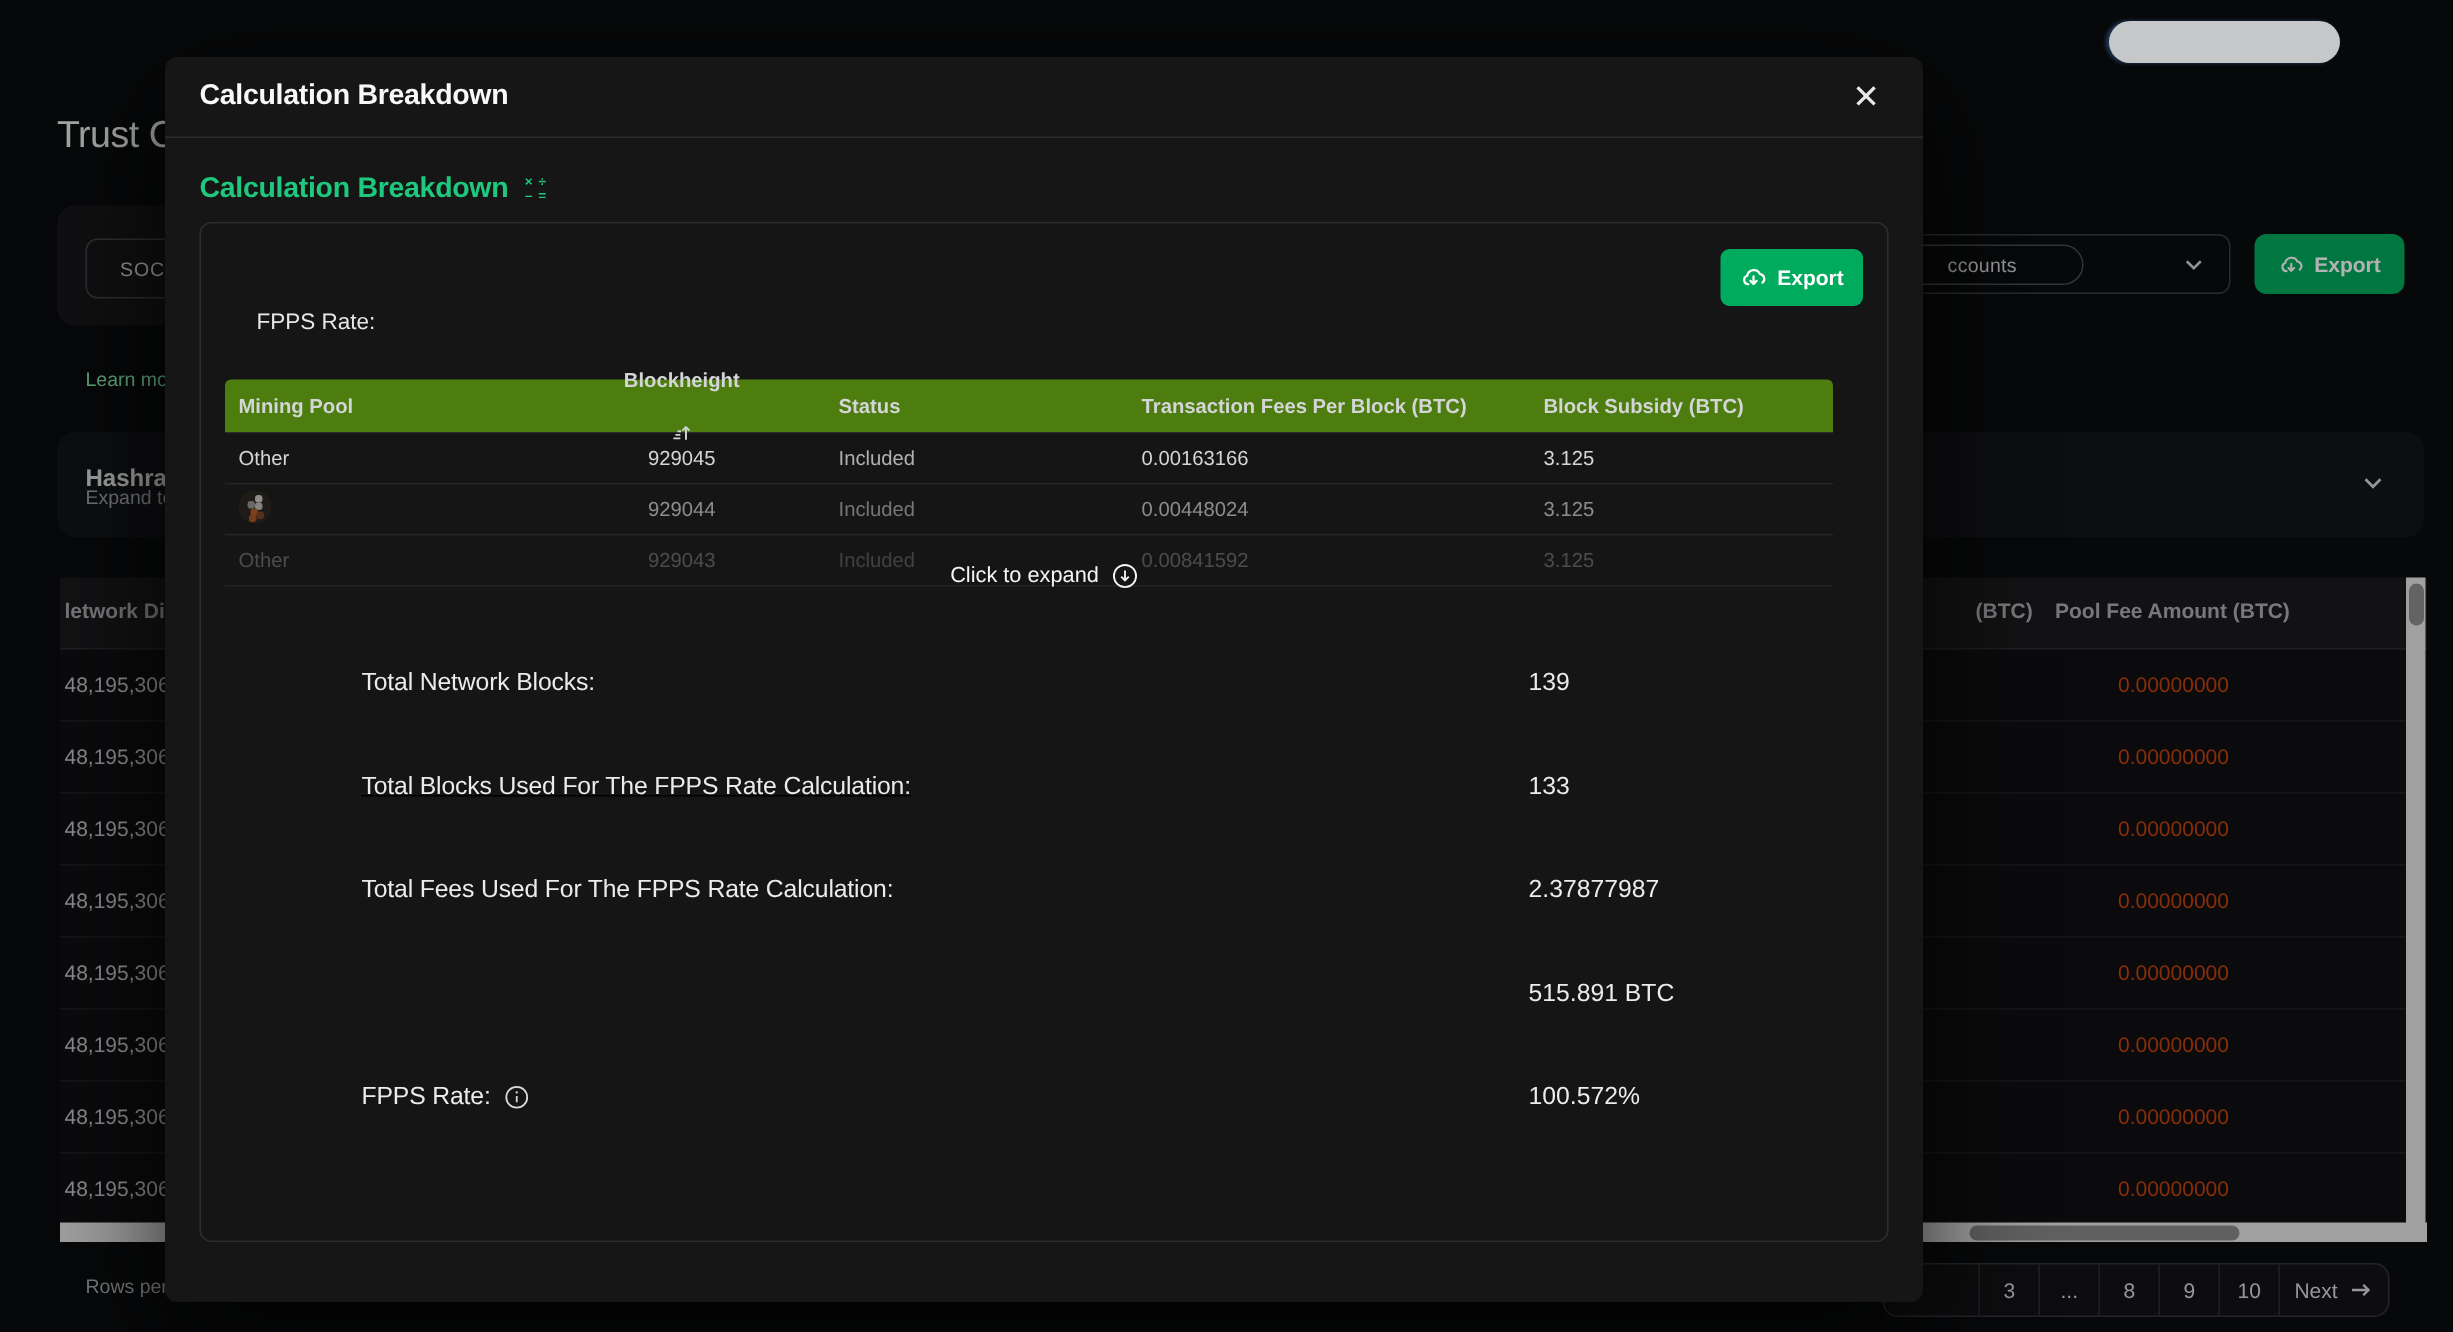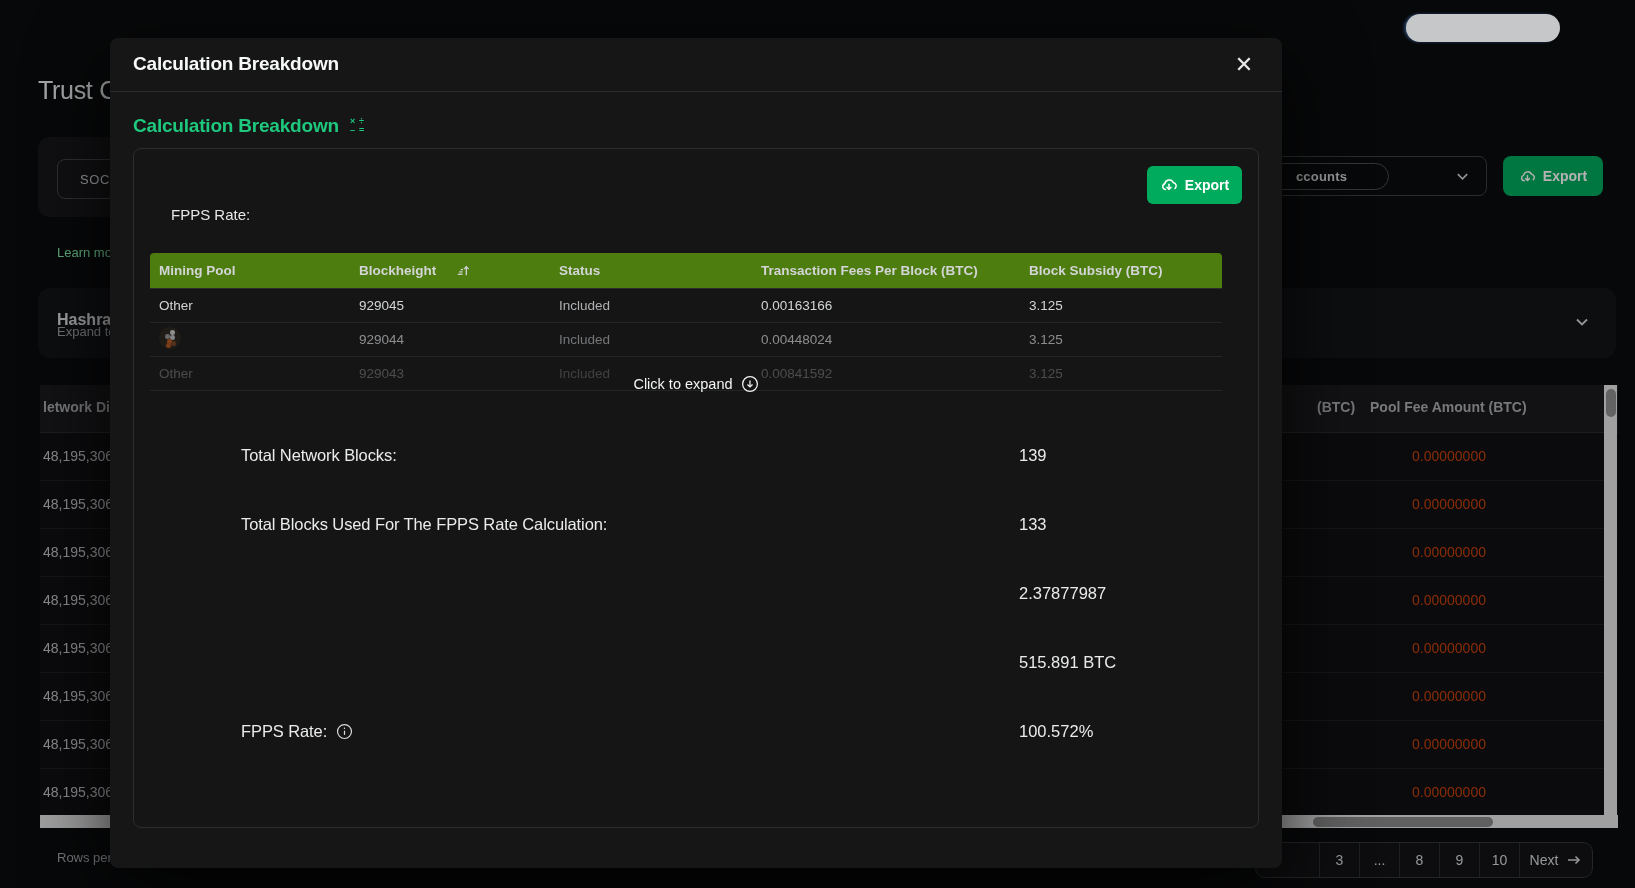--- a/index.html
+++ b/index.html
@@ -12,21 +12,21 @@
   .page-title { position:absolute; left:38px; top:76px; font-size:25px; font-weight:500; color:#eceeee; letter-spacing:-0.3px; }
   .card1 { position:absolute; left:38px; top:137px; width:280px; height:80px; background:#17181a; border-radius:12px; }
   .soc-btn { position:absolute; left:57px; top:159px; height:40px; padding:0 22px; border:1px solid #43464a; border-radius:8px; background:transparent; color:#dddfe1; font-size:13px; letter-spacing:0.6px; display:flex; align-items:center; font-family:inherit; }
   .learn-more { position:absolute; left:57px; top:245px; font-size:13px; color:#86efac; }
   .panel2 { position:absolute; left:38px; top:288px; width:1578px; height:70px; background:#141517; border-radius:12px; }
   .panel2-title { position:absolute; left:19px; top:23px; font-size:16px; font-weight:700; color:#e4e6e7; }
   .panel2-sub { position:absolute; left:19px; top:36px; font-size:13px; color:#a4a7a9; }
   .panel2-chevron { position:absolute; right:26px; top:26px; width:16px; height:16px; color:#d4d6d8; }
 
   .accounts-box { position:absolute; left:1245px; top:156px; width:242px; height:40px; border:1px solid #3b3e41; border-radius:8px; }
-  .accounts-pill { position:absolute; left:8px; top:6px; width:135px; height:27px; border:1px solid #4a4d50; border-radius:14px; display:flex; align-items:center; justify-content:center; font-size:13px; font-weight:700; color:#d7d9db; letter-spacing:0.2px; }
+  .accounts-pill { position:absolute; left:8px; top:6px; width:135px; height:27px; border:1px solid #4a4d50; border-radius:14px; display:flex; align-items:center; justify-content:center; font-size:13px; font-weight:400; color:#d7d9db; letter-spacing:0.2px; }
   .accounts-chevron { position:absolute; right:16px; top:12px; width:15px; height:15px; color:#cfd1d3; }
   .bd-export { position:absolute; left:1503px; top:156px; width:100px; height:40px; background:#00AB5E; border:none; border-radius:8px; color:#fff; font-weight:700; font-size:14px; display:flex; align-items:center; justify-content:center; gap:7px; font-family:inherit; }
 
   .bd-table { position:absolute; left:40px; top:385px; width:1578px; height:442px; background:#101113; }
   .bd-thead { position:absolute; left:0; top:0; width:100%; height:48px; background:#1a1b1d; border-bottom:1px solid #2a2b2d; }
   .bd-th { position:absolute; top:14px; font-size:14px; font-weight:700; color:#a9acae; white-space:nowrap; }
   .bd-row { position:absolute; left:0; width:100%; height:48px; border-bottom:1px solid #1f2022; }
   .bd-cell-left { position:absolute; left:3px; top:15px; font-size:14px; color:#c6c8ca; white-space:nowrap; }
   .bd-cell-fee { position:absolute; left:1372px; top:15px; font-size:14px; color:#c2410c; white-space:nowrap; }
 
@@ -56,21 +56,21 @@
   .calc-icon { display:inline-grid; grid-template-columns:9px 9px; grid-auto-rows:9px; font-size:9px; line-height:9px; font-weight:700; color:#1EC97E; text-align:center; }
 
   .inner-card { position:absolute; left:23px; top:110px; width:1126px; height:680px; background:#151516; border:1px solid #2c2d2f; border-radius:8px; }
   .m-export { position:absolute; right:16px; top:17px; width:95px; height:38px; background:#00AB5E; border:none; border-radius:6px; color:#fff; font-weight:700; font-size:14px; display:flex; align-items:center; justify-content:center; gap:7px; font-family:inherit; cursor:pointer; }
   .fpps-label { position:absolute; left:37px; top:57px; font-size:15px; color:#e6e7e8; }
 
   .m-table { position:absolute; left:16px; top:104px; width:1072px; }
   .m-tr { display:flex; height:34px; align-items:center; border-bottom:1px solid #242527; }
   .m-thead { height:36px; background:#4d7c0f; border-radius:4px 4px 0 0; border-bottom:1px solid #2b2c2e; }
   .m-c1 { width:200px; padding-left:9px; }
-  .m-c2 { width:200px; padding-left:9px; display:flex; align-items:center; gap:20px; }
+  .m-c2 { width:200px; padding-left:9px; display:flex; align-items:center; gap:20px;flex-direction:column; }
   .m-c3 { width:202px; padding-left:9px; }
   .m-c4 { width:268px; padding-left:9px; }
   .m-c5 { flex:1; padding-left:9px; }
   .m-thead > div { font-size:13px; font-weight:700; color:#c9cbcd; white-space:nowrap; }
   .m-tr > div { font-size:13.5px; color:#d3d5d6; white-space:nowrap; }
   .m-tr .dim { color:#aeb0b2; }
   .row-2 > div { opacity:0.62; }
   .row-3 > div { opacity:0.28; }
   .sort-icon { width:15px; height:15px; color:#d2d4d6; }
 
@@ -293,25 +293,26 @@
               <path d="m7.2 10.5 2.8 2.8 2.8-2.8"></path>
             </svg>
         </span>
       </div>
 
       <div class="summary">
         <div class="sum-row" style="top:0;">
           <span class="sum-label">Total Network Blocks:</span>
           <span class="sum-value">139</span>
         </div>
-        <div class="sum-row" style="top:69px;">
+        <div class="sum-row" style="top:69px;text-decoration:underline;">
           <span class="sum-label">Total Blocks Used For The FPPS Rate Calculation:</span>
           <span class="sum-value">133</span>
         </div>
         <div class="sum-row" style="top:138px;">
+          <span class="sum-label">Total Fees Used For The FPPS Rate Calculation:</span>
           <span class="sum-value">2.37877987</span>
         </div>
         <div class="sum-row" style="top:207px;">
           <span class="sum-value">515.891 BTC</span>
         </div>
         <div class="sum-row" style="top:276px;">
           <span class="sum-label">
             <span>FPPS Rate:</span>
             <span class="info-icon">
               <svg viewBox="0 0 20 20" fill="none" stroke="currentColor" stroke-width="1.4">

